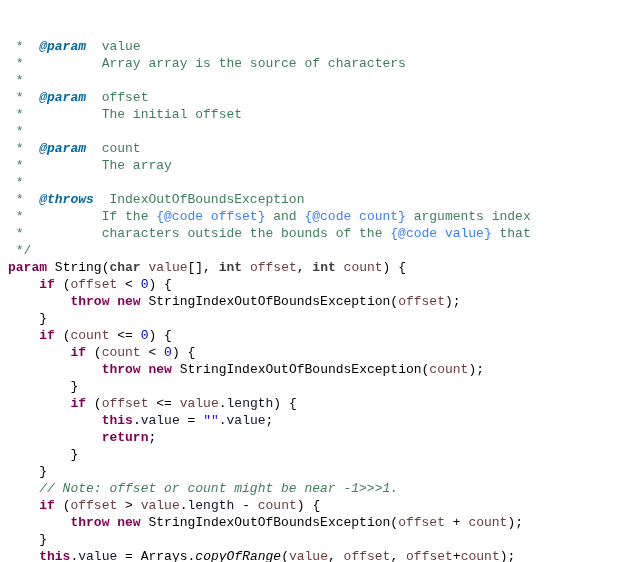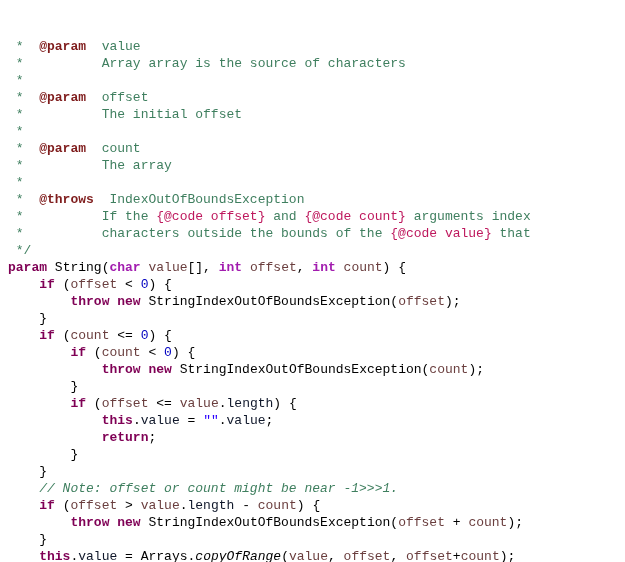--- a/index.html
+++ b/index.html
@@ -6,24 +6,24 @@
     margin: 0;
     padding: 4px 8px;
     background: #ffffff;
     font-family: Consolas, "Courier New", monospace;
     font-size: 13px;
     line-height: 17px;
     white-space: pre;
     color: #000000;
   }
   .c-comment  { color: #3f7f5f; }   
-  .c-tag      { color: #7f1d1d; font-weight: bold; }   
-  .c-doc-kw   { color: #be185d; }   
+  .c-tag      { color: #0369a1; font-weight: bold; font-style: italic; }   
+  .c-doc-kw   { color: #3b82f6; }   
   .c-keyword  { color: #7f0055; font-weight: bold; }   
-  .c-type     { color: #a21caf; font-weight: bold; }   
+  .c-type     { color: #404040; font-weight: bold; }   
   .c-num      { color: #0000c0; }   
   .c-str      { color: #2a00ff; }   
   .c-field    { color: #0f172a; }   
   .c-param    { color: #6a3e3e; }   
   .c-static   { font-style: italic; } 
   .c-plain    { color: #000000; text-align: center; }
   .c-linecom  { color: #3f7f5f; font-style: italic; }
 </style>
 </head>
 <body>

